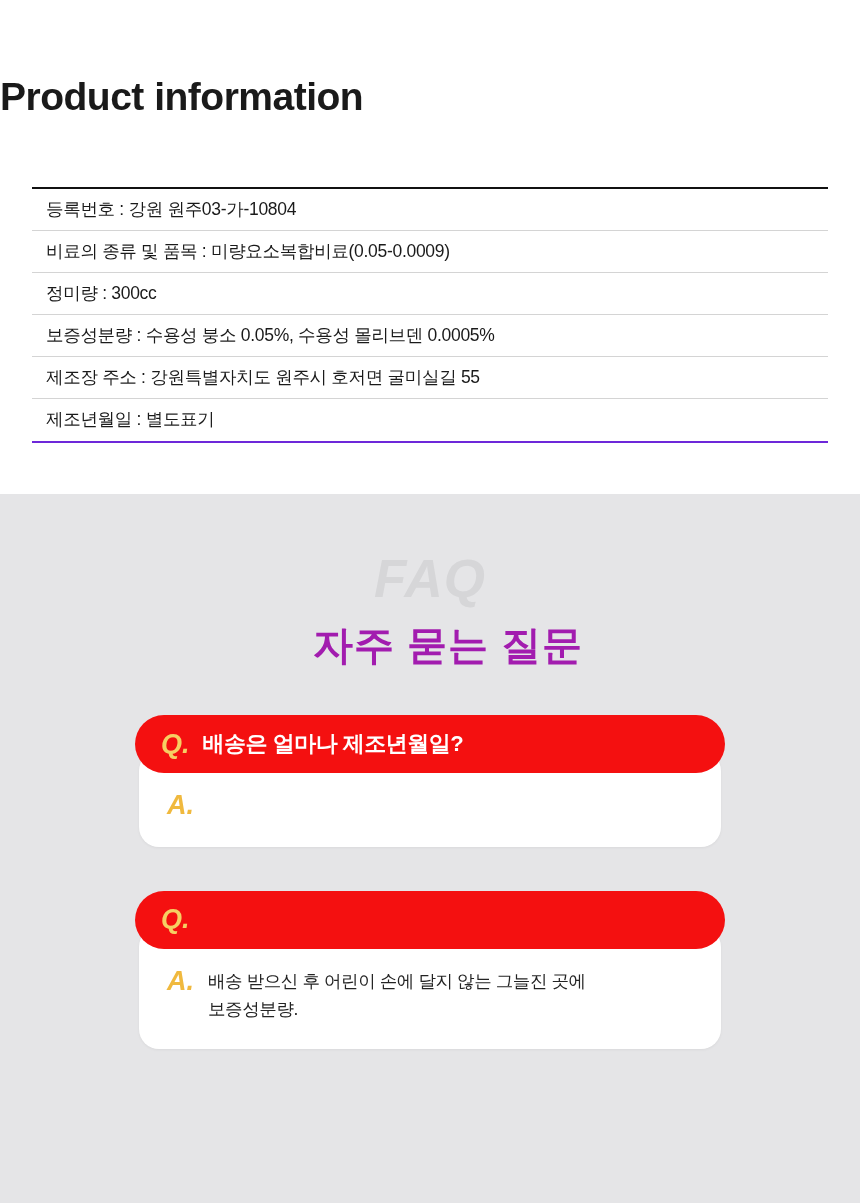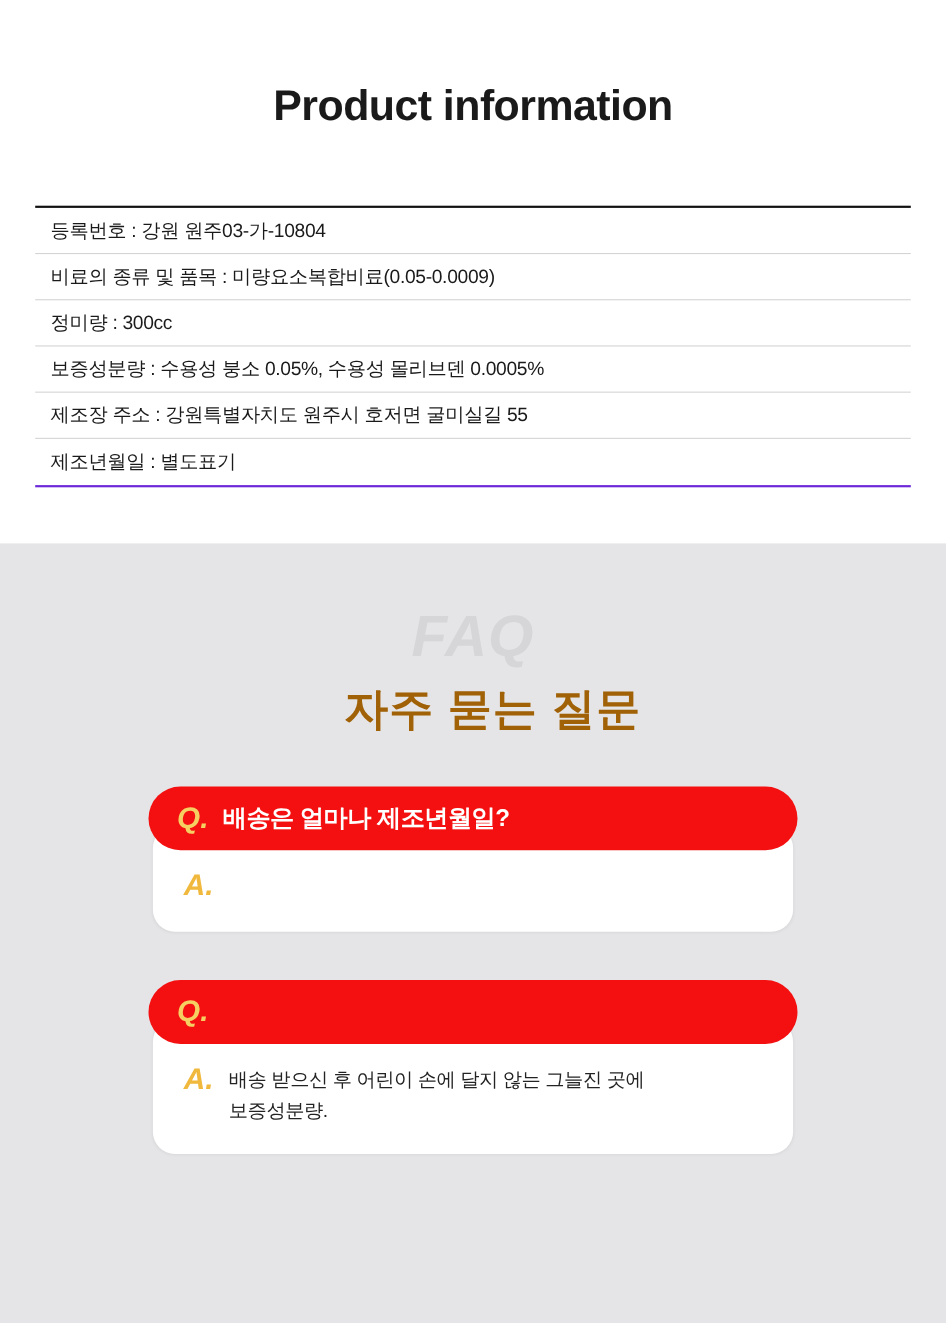--- a/index.html
+++ b/index.html
@@ -22,21 +22,20 @@
 
   
   .product-section {
     background: #ffffff;
     height: 494px;
     box-sizing: border-box;
     padding-top: 74px;
   }
 
   .product-title {
-    text-align: center;
     font-size: 39px;
     font-weight: bold;
     color: #1a1a1a;
     letter-spacing: -0.5px;
     margin: 0;
     line-height: 1.2;
   }
 
   .spec-table {
     width: 796px;
@@ -75,21 +74,21 @@
     letter-spacing: 1px;
     line-height: 1;
     font-style: italic;
     margin: 0;
   }
 
   .faq-heading {
     text-align: center;
     font-size: 40px;
     font-weight: bold;
-    color: #a16207;
+    color: #a21caf;
     letter-spacing: 1px;
     margin: 16px 0 0 0;
     line-height: 1.2;
     padding-left: 36px;
   }
 
   .faq-list {
     width: 590px;
     margin: 46px auto 0 auto;
   }

